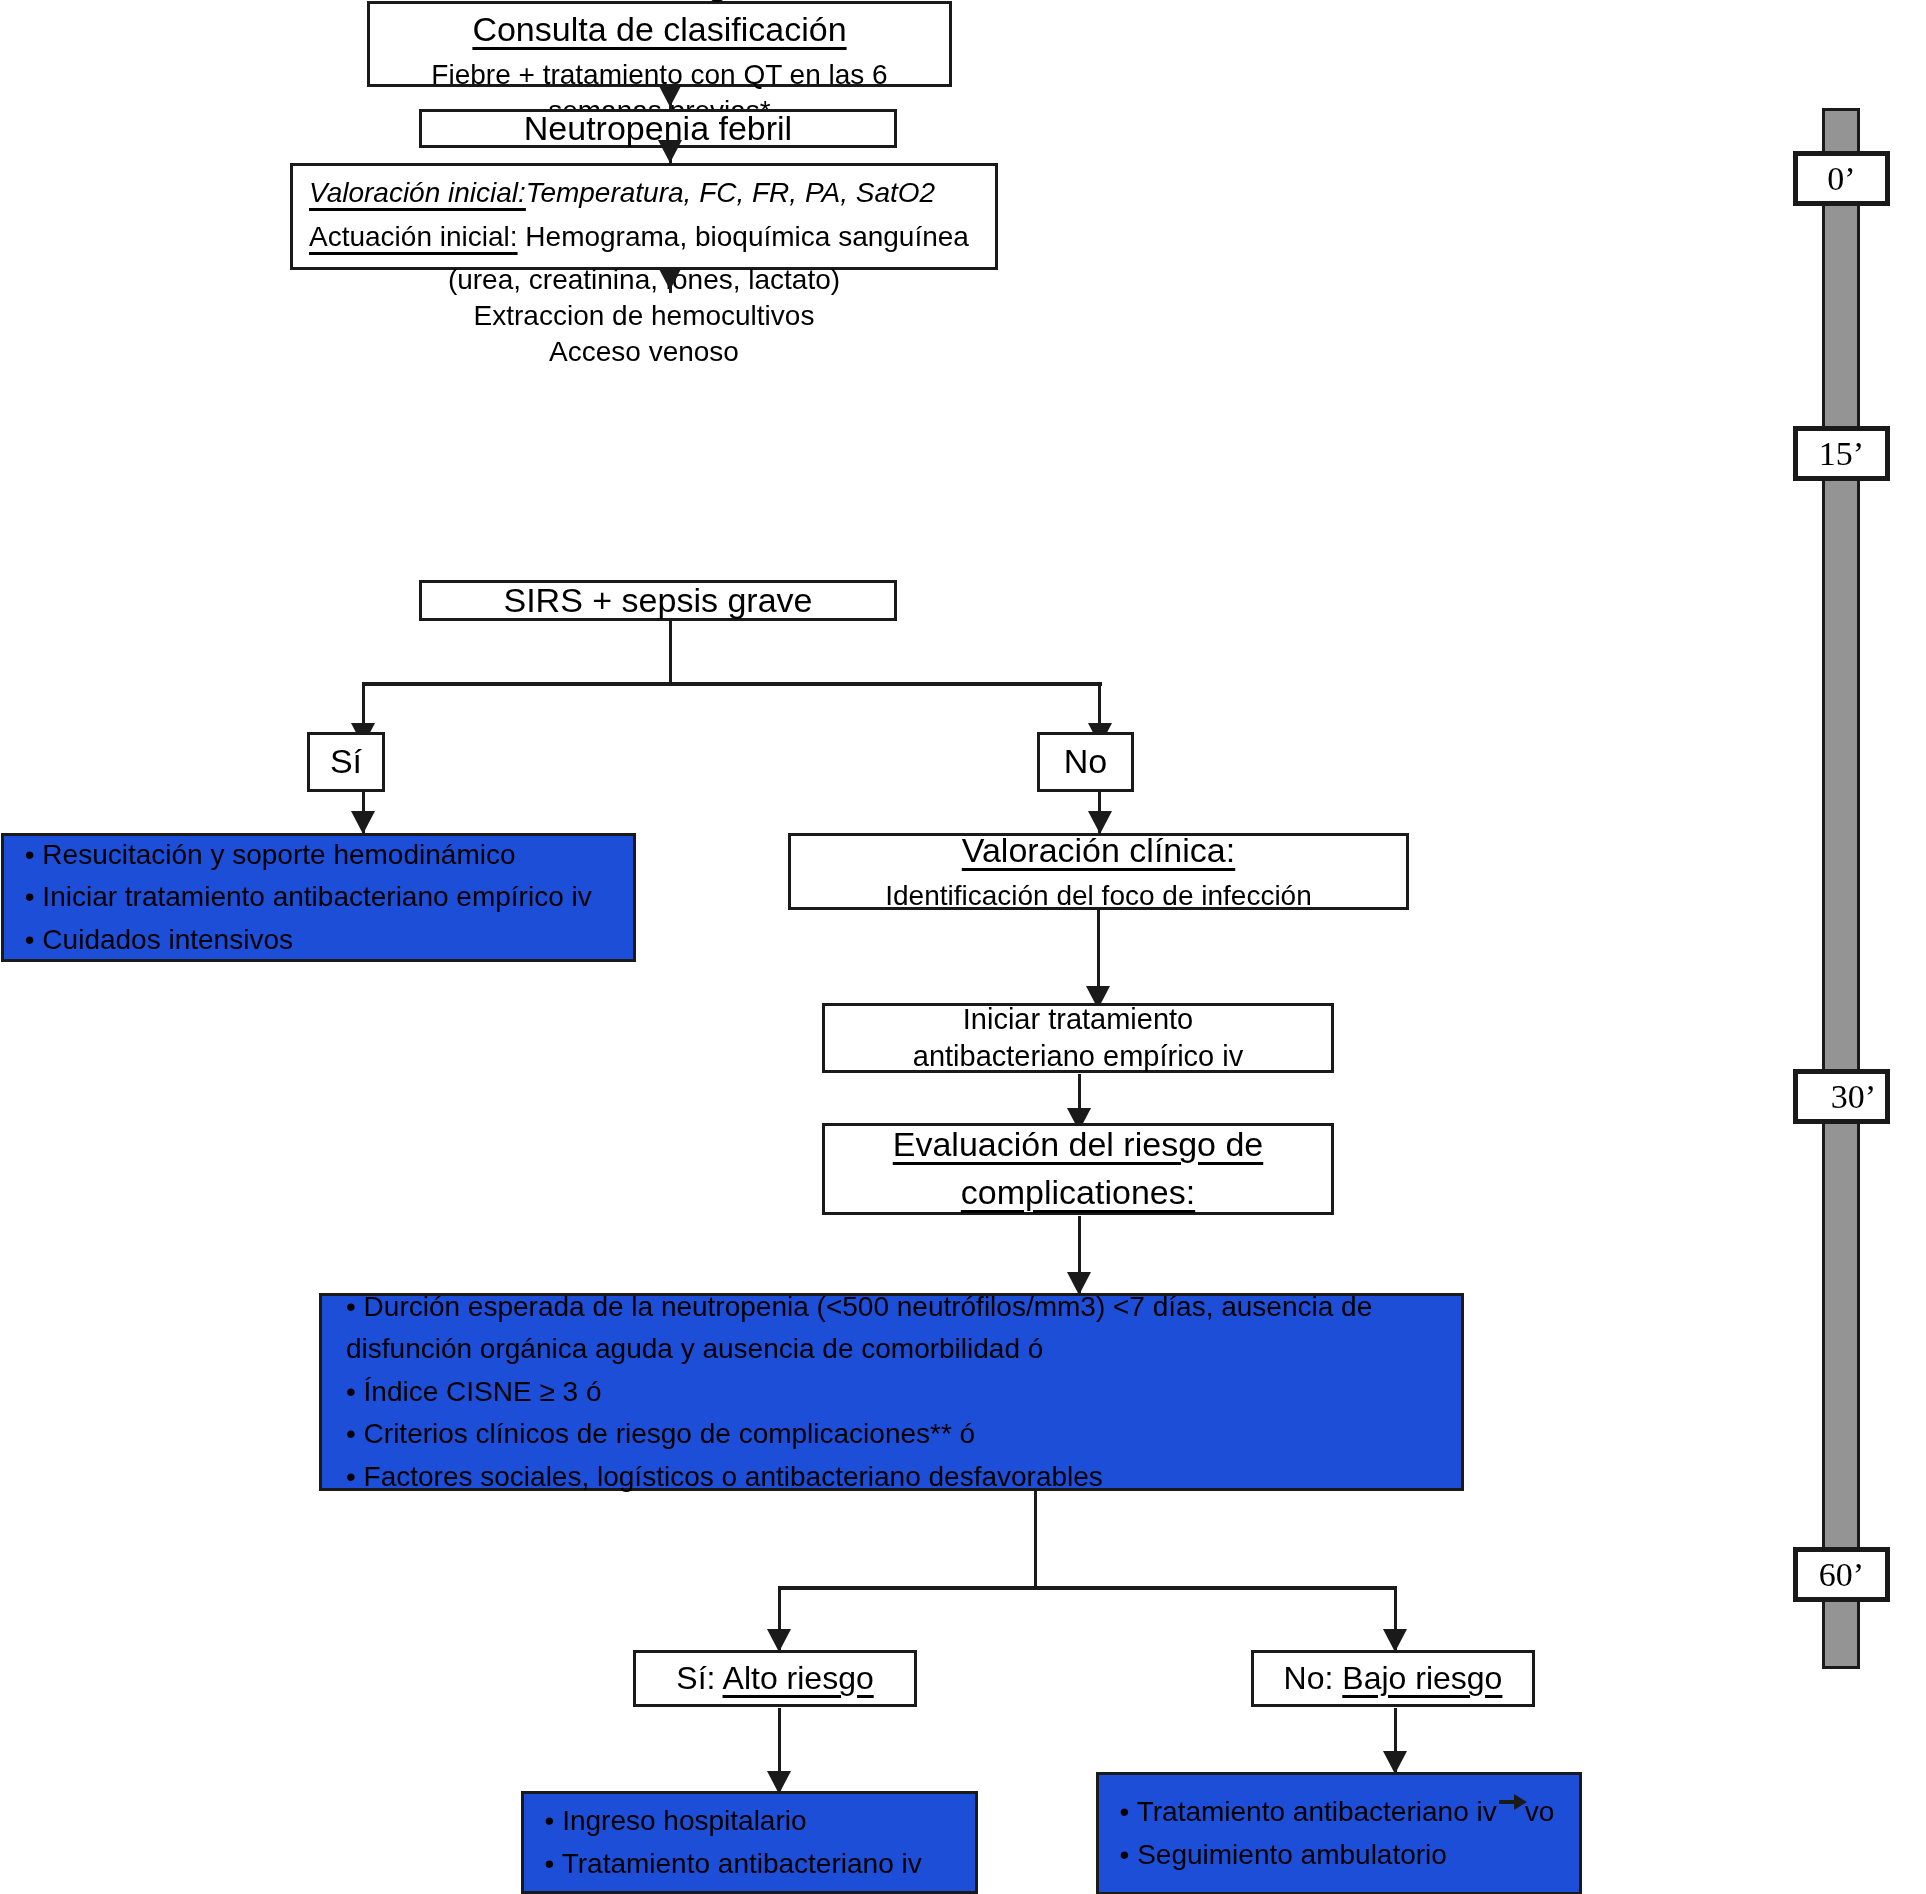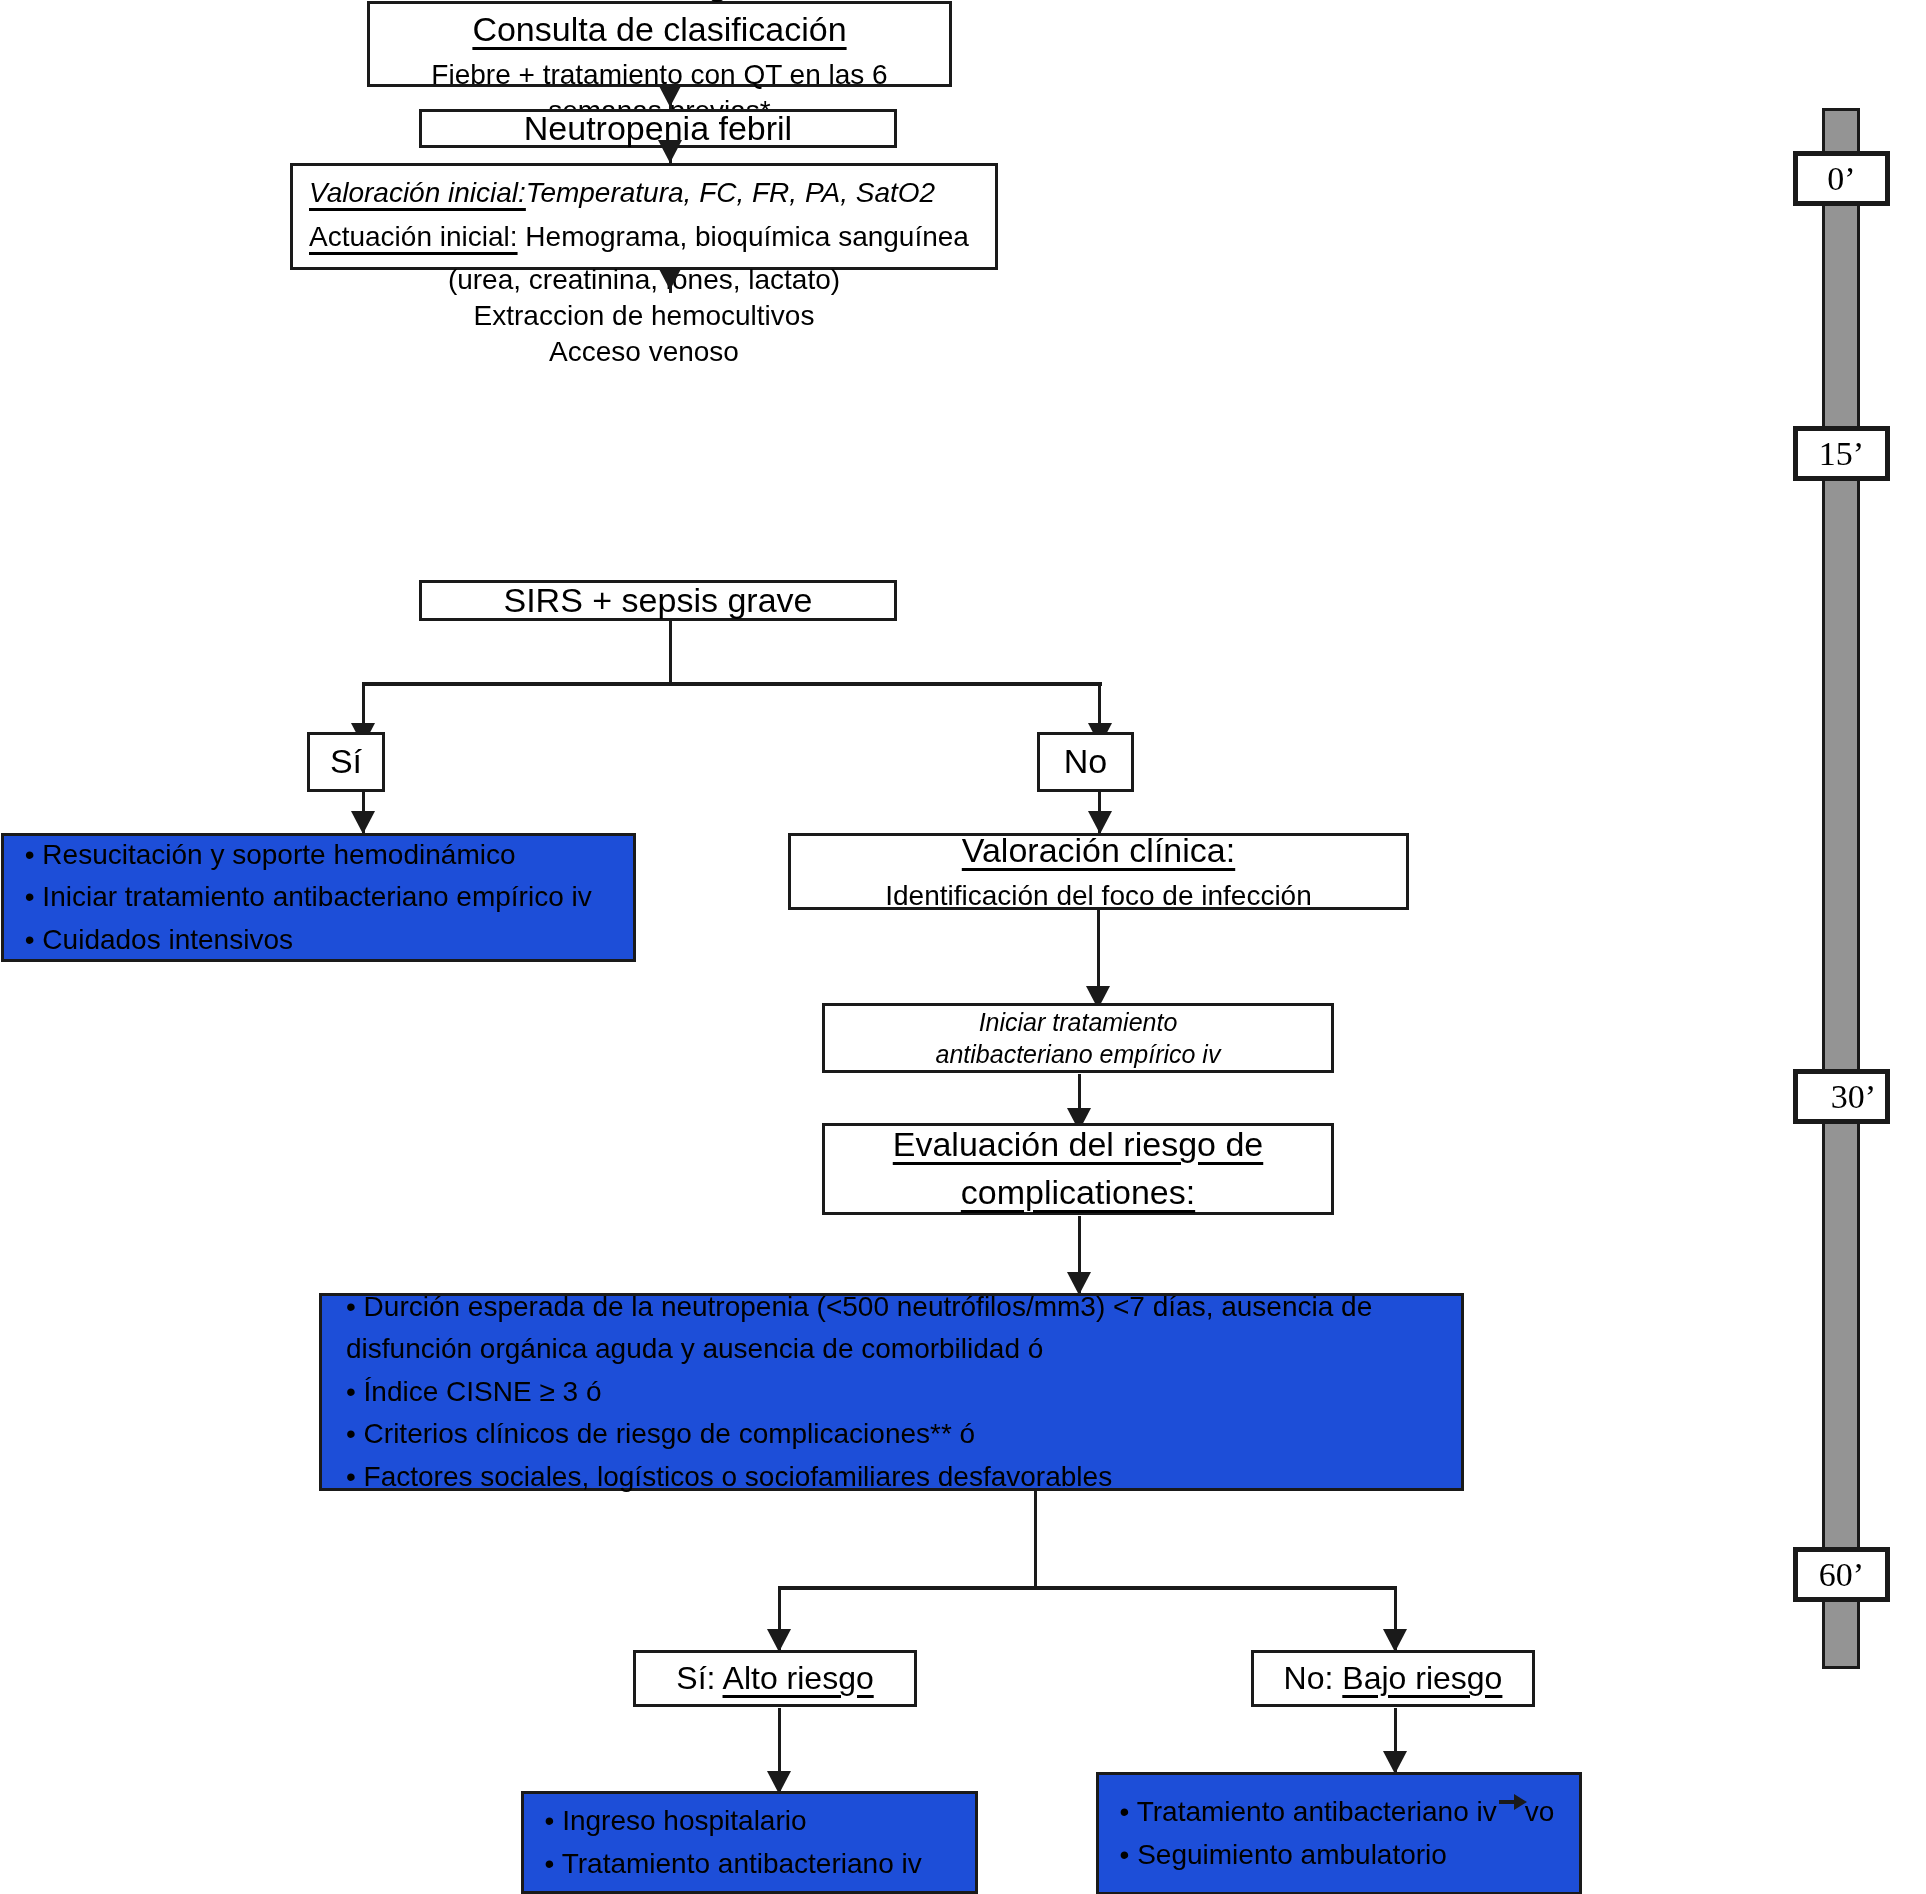--- a/index.html
+++ b/index.html
@@ -27,21 +27,21 @@
     background: #ffffff;
     display: flex;
     flex-direction: column;
     justify-content: center;
     align-items: center;
     text-align: center;
     line-height: 1.28;
   }
   .node .line { display: block; white-space: pre; }
   .u { text-decoration: underline; text-decoration-thickness: 3px; text-underline-offset: 5.5px; }
-  .t48 { font-size: 25px; font-style: italic; }
+  .t48 { font-size: 29px; }
   .t52 { font-size: 32px; }
   .t56 { font-size: 34px; }
   .t60 { font-size: 36px; }
 
   .bullets {
     position: absolute;
     box-sizing: border-box;
     border: 3px solid #1a1a1a;
     background: #1d4ed8;
     display: flex;
@@ -205,21 +205,21 @@
     <span class="line t56 u" style="margin-top:4.9px;">complicationes:</span>
   </div>
 
   <div class="vline" style="left:1078px; top:1216px; height:79px;"></div>
   <div class="arrowhead" style="left:1067px; top:1272px;"></div>
 
   <div class="bullets" style="left:319px; top:1293px; width:1145px; height:198px; padding:0 24px; justify-content:center;">
     <span class="bullet">• Durción esperada de la neutropenia (&lt;500 neutrófilos/mm3) &lt;7 días, ausencia de disfunción orgánica aguda y ausencia de comorbilidad ó</span>
     <span class="bullet">• Índice CISNE ≥ 3 ó</span>
     <span class="bullet">• Criterios clínicos de riesgo de complicaciones** ó</span>
-    <span class="bullet">• Factores sociales, logísticos o sociofamiliares desfavorables</span>
+    <span class="bullet">• Factores sociales, logísticos o antibacteriano desfavorables</span>
   </div>
 
   <div class="vline" style="left:1034px; top:1491px; height:95px;"></div>
   <div class="hline" style="left:778px; top:1586px; width:619px;"></div>
   <div class="vline" style="left:778px; top:1586px; height:66px;"></div>
   <div class="arrowhead" style="left:767px; top:1629px;"></div>
   <div class="vline" style="left:1394px; top:1586px; height:66px;"></div>
   <div class="arrowhead" style="left:1383px; top:1629px;"></div>
 
   <div class="node" style="left:633px; top:1650px; width:284px; height:57px;">

